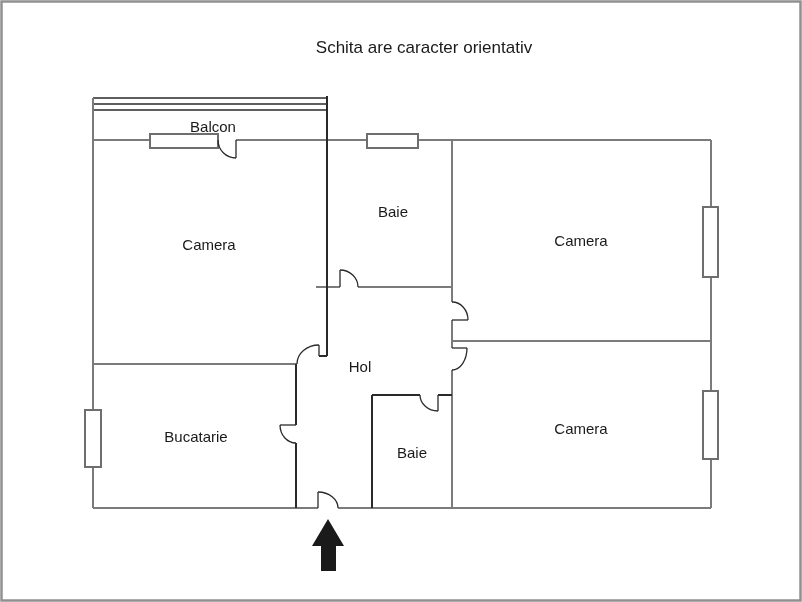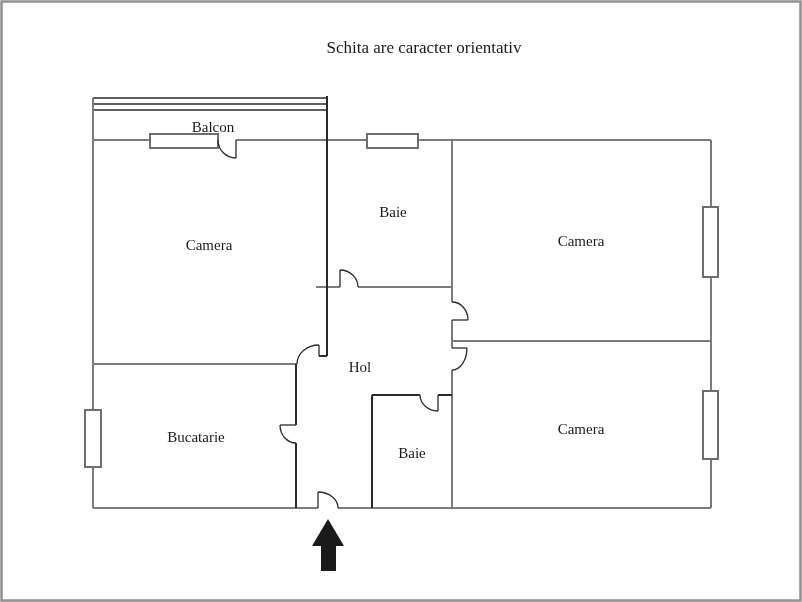--- a/index.html
+++ b/index.html
@@ -8,21 +8,21 @@
     --text:#1a1a1a;
     --border:#909090;
     --arrow:#1a1a1a;
     --bg:#ffffff;
   }
   html,body{margin:0;padding:0;background:var(--bg);}
   .stage{
     position:relative;
     width:802px;height:602px;
     background:var(--bg);
-    font-family:Liberation Serif, serif;
+    font-family:Liberation Sans, sans-serif;
     overflow:hidden;
   }
   svg{position:absolute;left:0;top:0;}
   .frame{fill:none;stroke:var(--border);stroke-width:2.5;}
   .wall-g{fill:none;stroke:var(--wall-gray);stroke-width:2;}
   .wall-d{fill:none;stroke:var(--wall-dark);stroke-width:2;}
   .rail{fill:none;stroke:var(--wall-dark);stroke-width:1.4;}
   .door{fill:none;stroke:var(--wall-dark);stroke-width:1.3;}
   .win{fill:var(--bg);stroke:#6e6e6e;stroke-width:2;}
   .lbl{fill:var(--text);font-size:15px;text-anchor:middle;}

